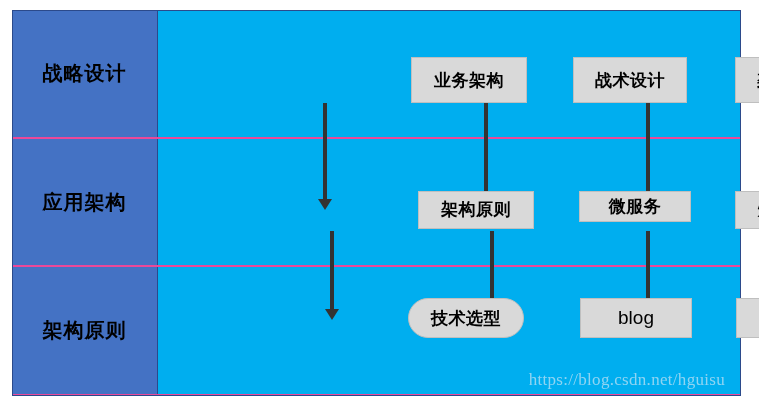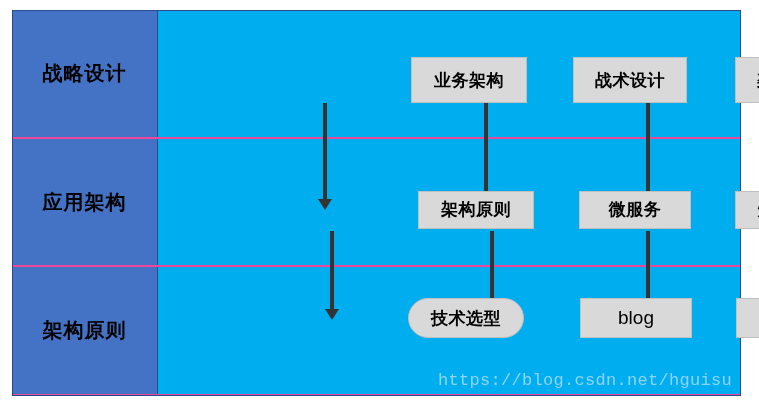--- a/index.html
+++ b/index.html
@@ -103,21 +103,21 @@
     font-size: 19px;
   }
 
   
   #node-business-arch { left: 253px; top: 47px; width: 116px; height: 46px; }
   #node-arch-pattern  { left: 415px; top: 47px; width: 114px; height: 46px; }
   #node-arch-principle{ left: 577px; top: 47px; width: 114px; height: 46px; }
 
   
   #node-app-arch      { left: 260px; top: 52px; width: 116px; height: 38px; }
-  #node-microservice  { left: 421px; top: 52px; width: 112px; height: 38px; }
+  #node-microservice  { left: 421px; top: 52px; width: 112px; height: 31px; }
   #node-circuit-break { left: 577px; top: 52px; width: 116px; height: 38px; }
 
   
   #node-tech-select   { left: 250px; top: 31px; width: 116px; height: 40px; border-radius: 20px; }
   #node-dubbo         { left: 422px; top: 31px; width: 112px; height: 40px; }
   #node-hystrix       { left: 578px; top: 31px; width: 114px; height: 40px; }
 
   
   .arrow {
     position: absolute;
@@ -154,25 +154,25 @@
   #arrow-2a { left: 326px; top: 93px;  height: 97px; }
   #arrow-3a { left: 488px; top: 93px;  height: 97px; }
 
   #arrow-1b { left: 172px; top: 221px; height: 79px; }
   #arrow-2b { left: 332px; top: 221px; height: 79px; }
   #arrow-3b { left: 488px; top: 221px; height: 95px; }
 
   
   #watermark {
     position: absolute;
-    right: 9px;
+    right: 16px;
     bottom: 6px;
     color: #8fd4f2;
     font-size: 17px;
-    font-family: Liberation Mono, monospace;
+    font-family: Liberation Serif, serif;
     letter-spacing: 0.3px;
     white-space: nowrap;
     z-index: 5;
   }
 </style>
 </head>
 <body>
 
 <div id="canvas">
 

